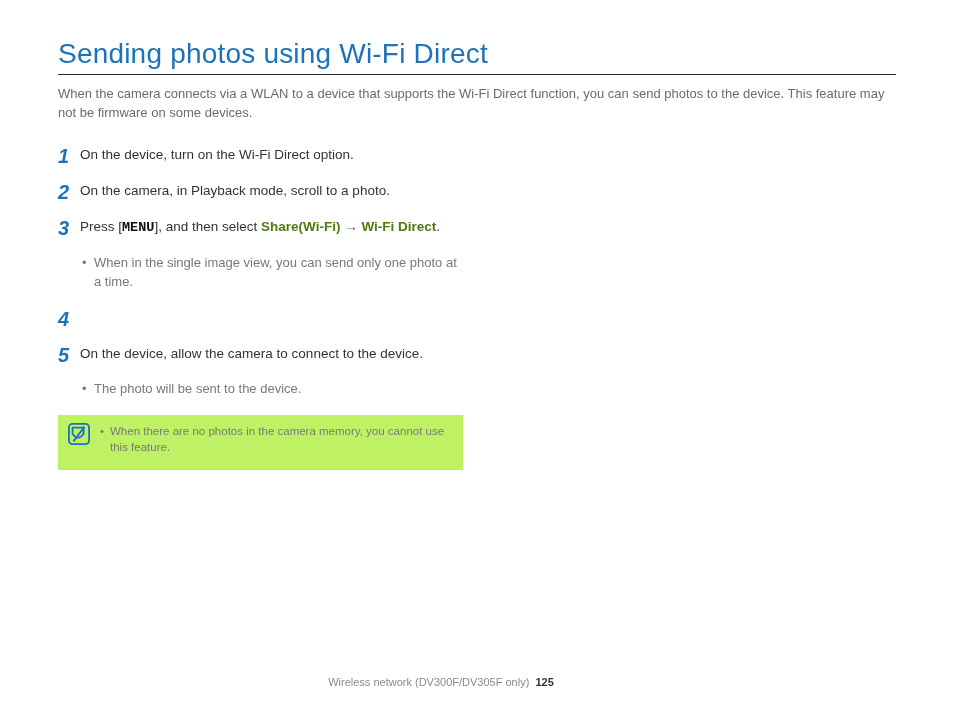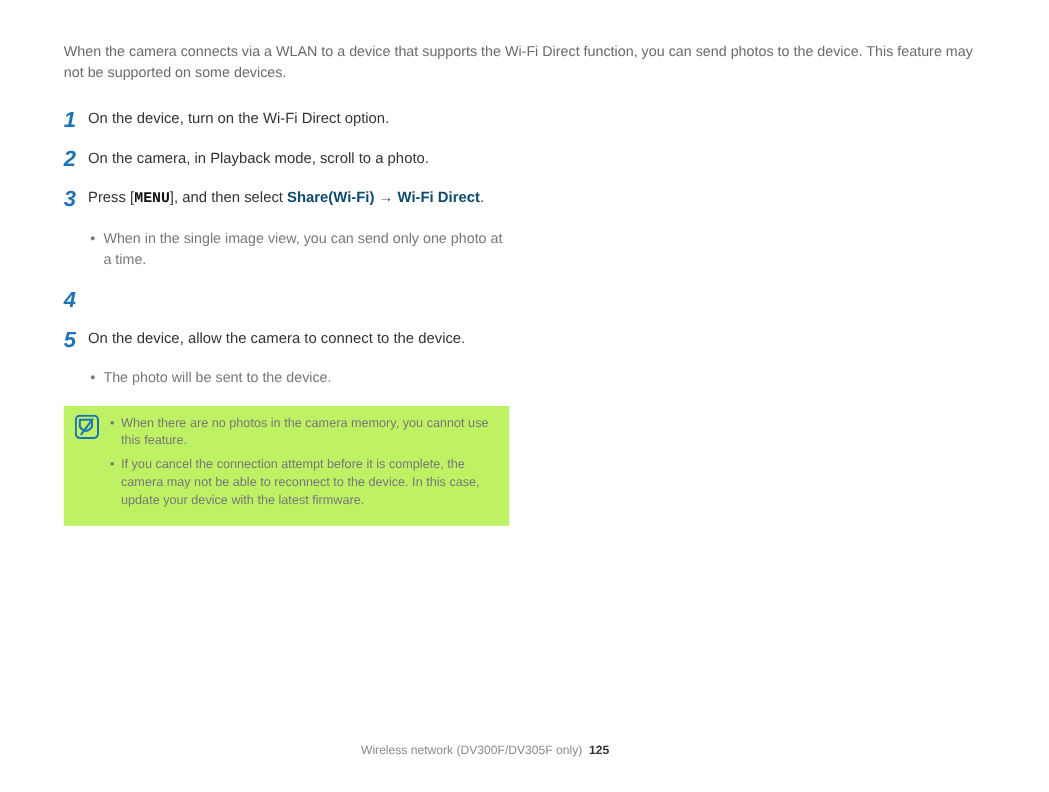--- a/index.html
+++ b/index.html
@@ -54,21 +54,21 @@
   .step-body {
     flex: 1;
     font-size: 13.5px;
     color: #333;
     line-height: 1.5;
   }
   .step-main {
     color: #333;
   }
   .step-main b, .step-main strong {
-    color: #0c4a6e;
+    color: #4d7c0f;
     font-weight: 700;
   }
   .sub-list {
     margin: 16px 0 0 0;
     padding: 0 0 0 14px;
     list-style: none;
     color: #787878;
     font-size: 13px;
     line-height: 1.45;
   }
@@ -142,22 +142,23 @@
   }
   .arrow {
     color: #555;
   }
 </style>
 </head>
 <body>
 
 <div class="page">
 
-
-  <div class="intro">When the camera connects via a WLAN to a device that supports the Wi-Fi Direct function, you can send photos to the device. This feature may not be supported on some devices.</div>
+  <div class="title">Sending photos using Wi-Fi Direct</div>
+
+  <div class="intro">When the camera connects via a WLAN to a device that supports the Wi-Fi Direct function, you can send photos to the device. This feature may not be firmware on some devices.</div>
 
   <div class="steps">
 
     <div class="step">
       <div class="step-num">1</div>
       <div class="step-body">
         <div class="step-main">On the device, turn on the Wi-Fi Direct option.</div>
       </div>
     </div>
 
@@ -199,21 +200,20 @@
     <div class="note-box">
       <div class="note-icon">
         <svg viewBox="0 0 24 24" width="22" height="22">
           <rect x="1" y="1" width="22" height="22" rx="4" ry="4" fill="none" stroke="#1e73b8" stroke-width="2"></rect>
           <path d="M5 5 L17 5 M5 5 L5 12 M17 5 L17 12 M5 12 Q11 20 17 12" fill="none" stroke="#1e73b8" stroke-width="2" stroke-linecap="round"></path>
           <line x1="18" y1="4" x2="6" y2="20" stroke="#1e73b8" stroke-width="2"></line>
         </svg>
       </div>
       <ul class="note-list">
         <li>When there are no photos in the camera memory, you cannot use this feature.</li>
-        <li>If you cancel the connection attempt before it is complete, the camera may not be able to reconnect to the device. In this case, update your device with the latest firmware.</li>
       </ul>
     </div>
 
   </div>
 
   <div class="footer">
     <span>Wireless network (DV300F/DV305F only)</span>&nbsp;&nbsp;<span class="footer-page">125</span>
   </div>
 
 </div>

